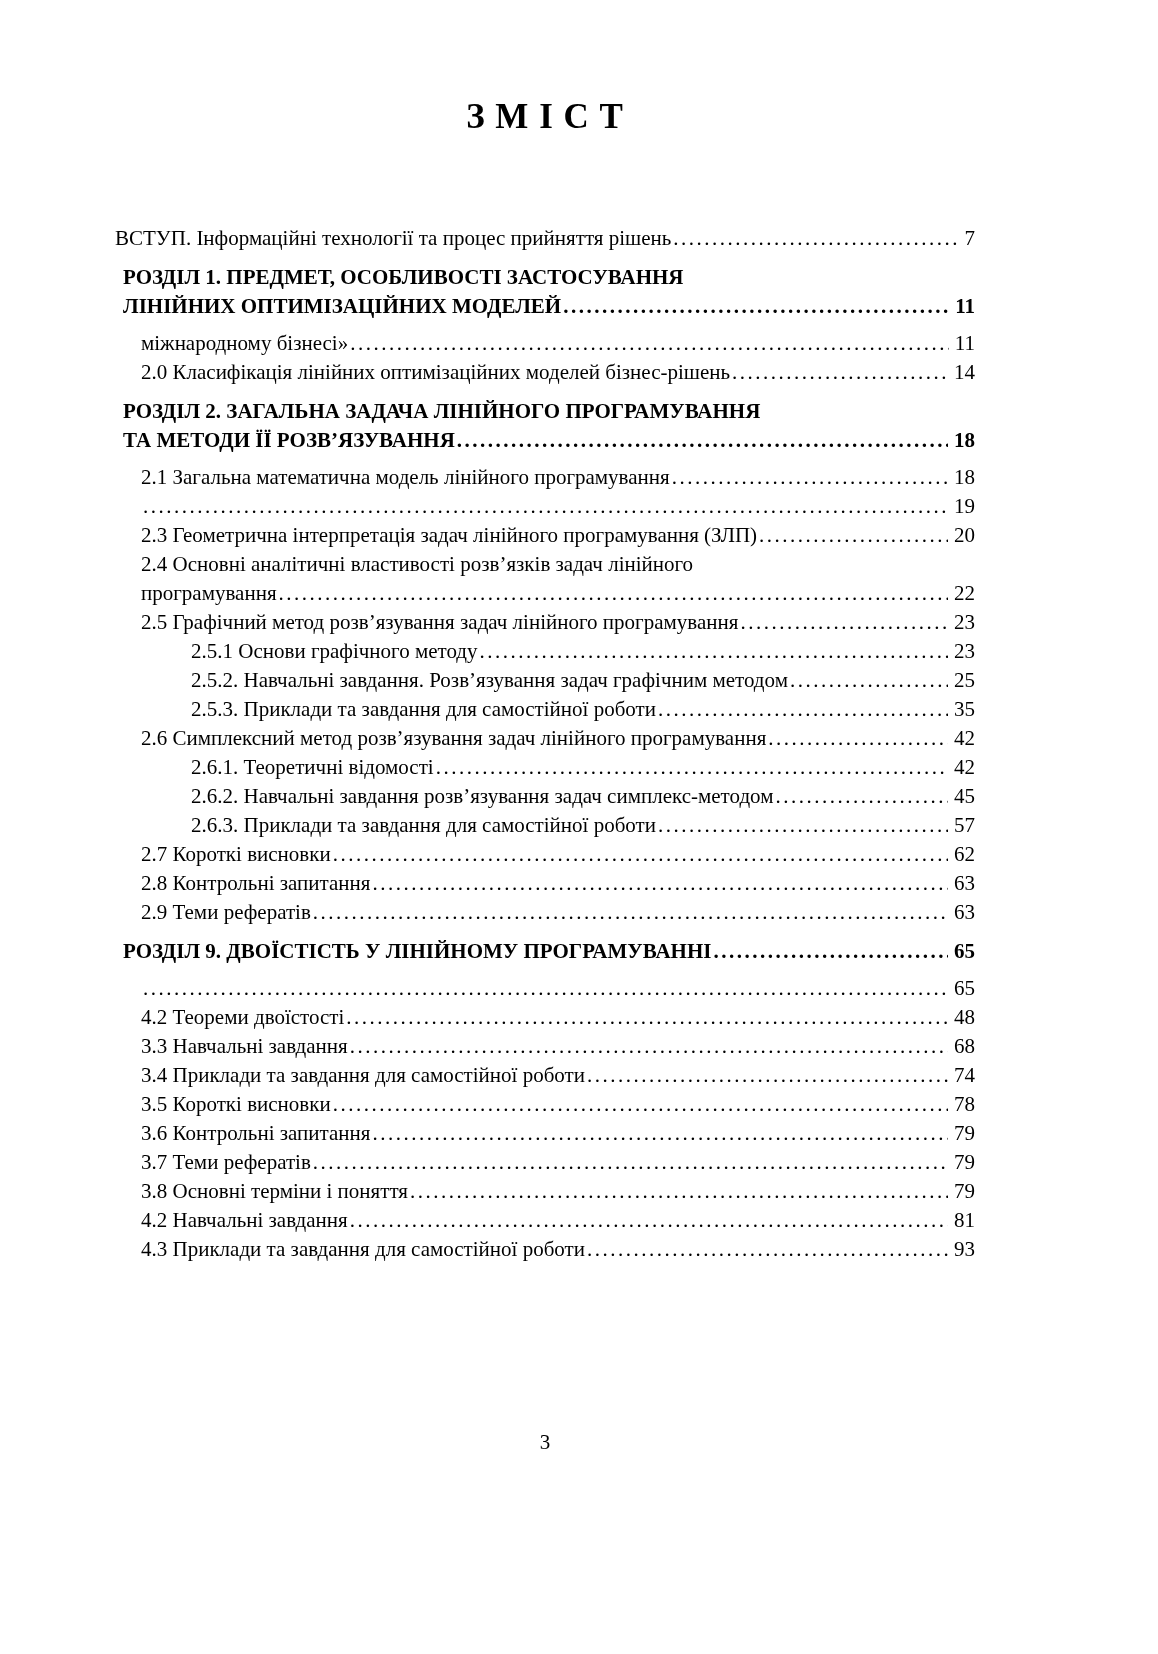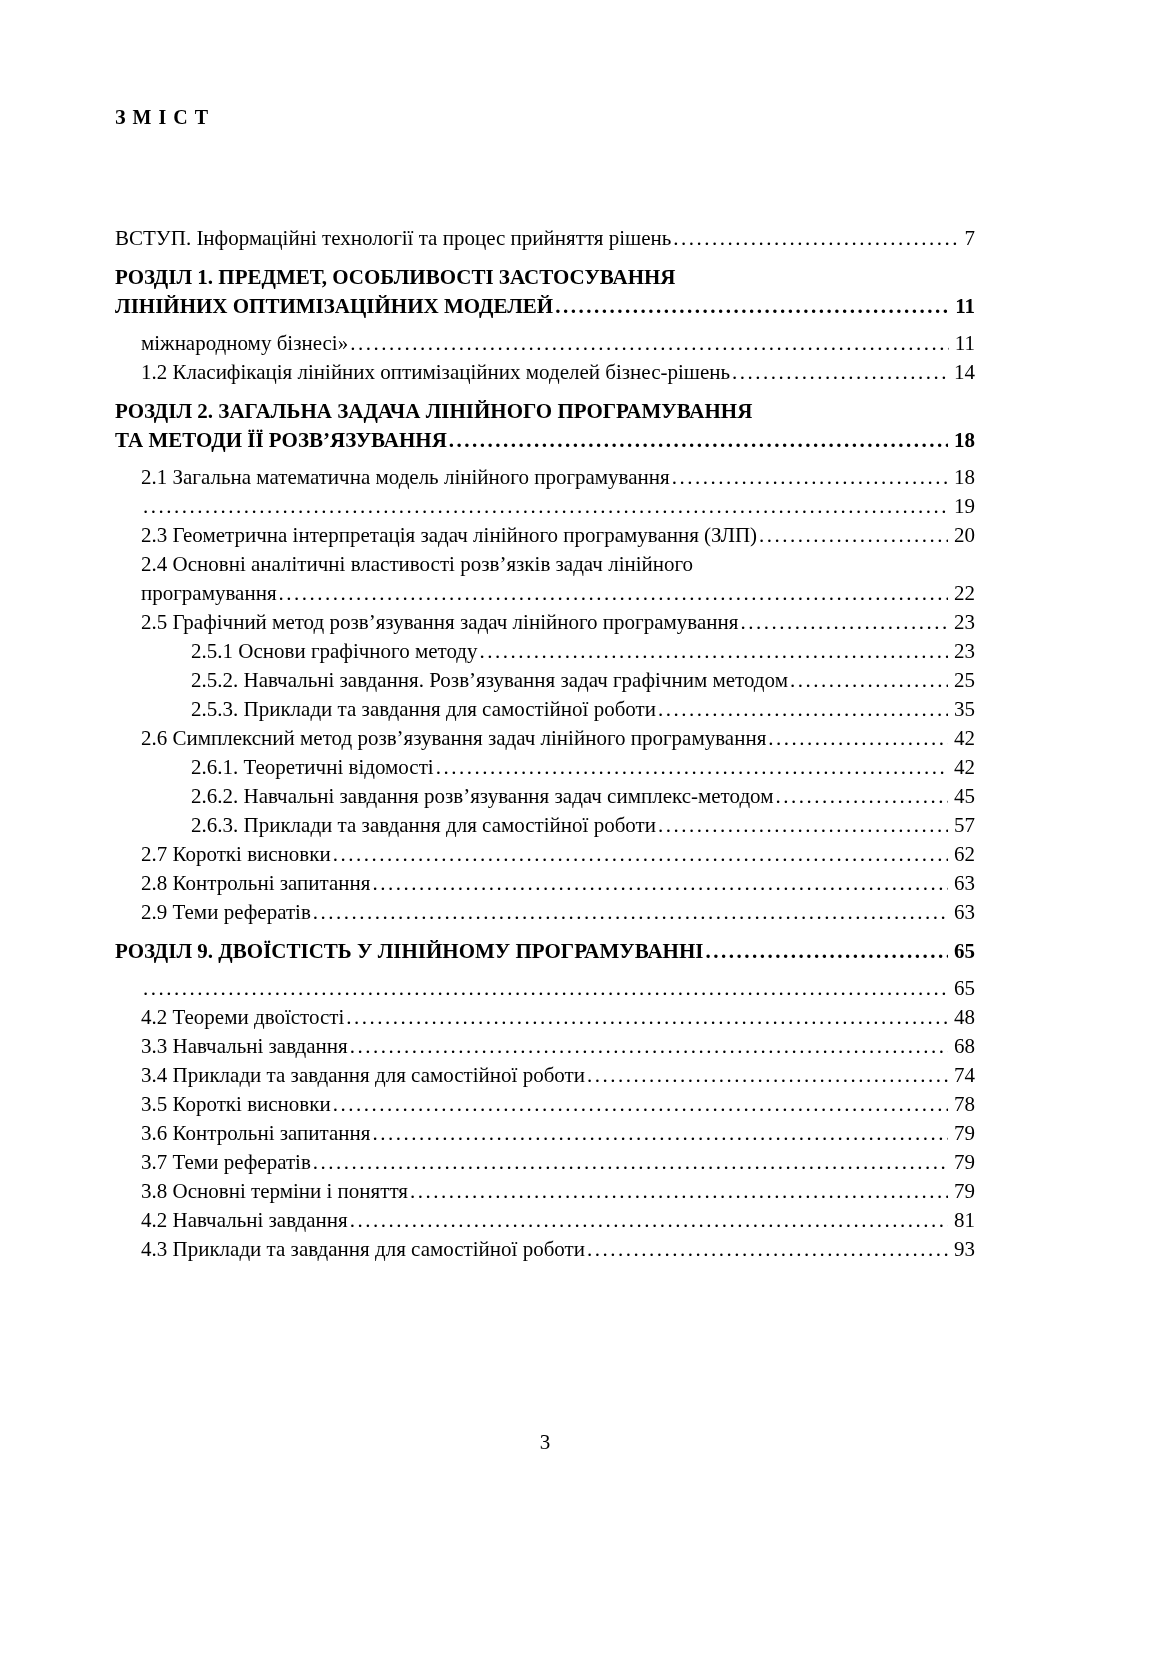--- a/index.html
+++ b/index.html
@@ -18,34 +18,34 @@
     color: #000000;
     overflow: hidden;
   }
   .content {
     position: absolute;
     left: 115px;
     top: 100px;
     width: 860px;
   }
   .toc-title {
-    font-size: 20px;
+    font-size: 35px;
     line-height: 34px;
     font-weight: bold;
-    text-align: left;
+    text-align: center;
     letter-spacing: 1px;
     margin: 0 0 90px 0;
   }
   .entry {
     font-size: 21px;
     line-height: 29px;
   }
   .entry.section {
     font-weight: bold;
-    margin: 10px 0 8px 0;
+    margin: 10px 0 8px 8px;
   }
   .lvl0 { padding-left: 0; }
   .lvl1 { padding-left: 26px; }
   .lvl2 { padding-left: 76px; }
   .line {
     display: flex;
     align-items: center;
   }
   .txt {
     white-space: nowrap;
@@ -100,21 +100,21 @@
         </div>
         <div class="entry lvl1">
           <div class="line">
             <span class="txt">міжнародному бізнесі»</span>
             <span class="fill"></span>
             <span class="pg">11</span>
           </div>
         </div>
         <div class="entry lvl1">
           <div class="line">
-            <span class="txt">1.2 Класифікація лінійних оптимізаційних моделей бізнес-рішень</span>
+            <span class="txt">2.0 Класифікація лінійних оптимізаційних моделей бізнес-рішень</span>
             <span class="fill"></span>
             <span class="pg">14</span>
           </div>
         </div>
         <div class="entry lvl0 section">
           <div class="line">
             <span class="txt">РОЗДІЛ 2. ЗАГАЛЬНА ЗАДАЧА ЛІНІЙНОГО ПРОГРАМУВАННЯ</span>
           </div>
           <div class="line">
             <span class="txt">ТА МЕТОДИ ЇЇ РОЗВ’ЯЗУВАННЯ</span>

